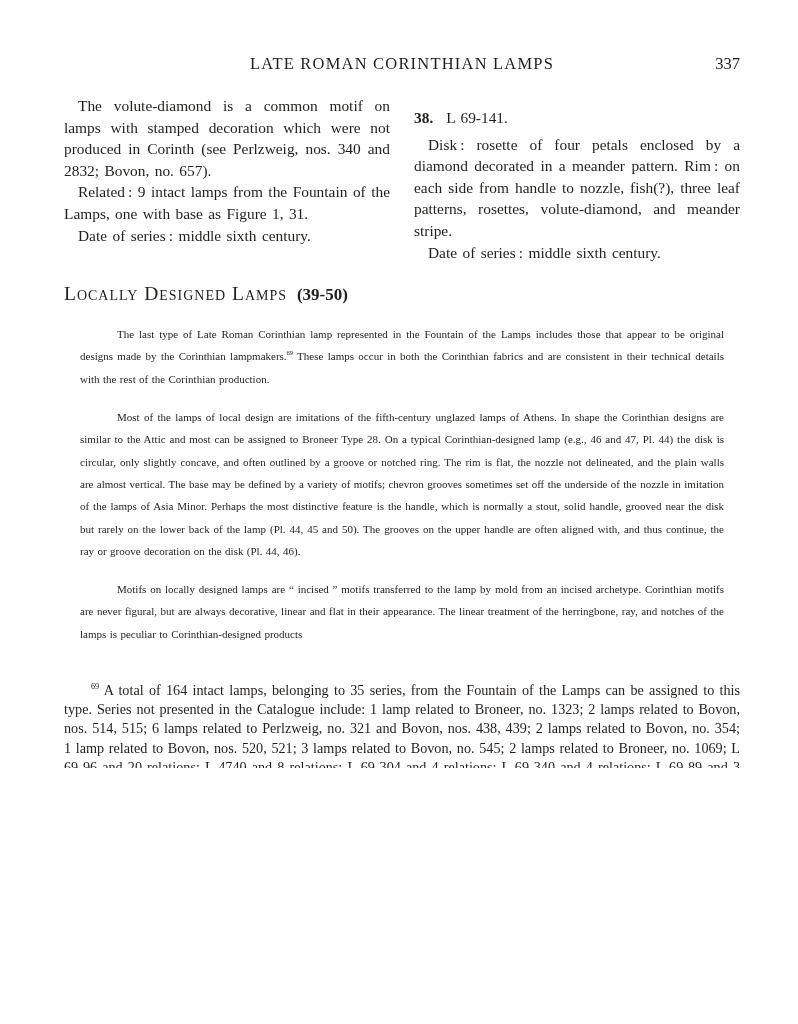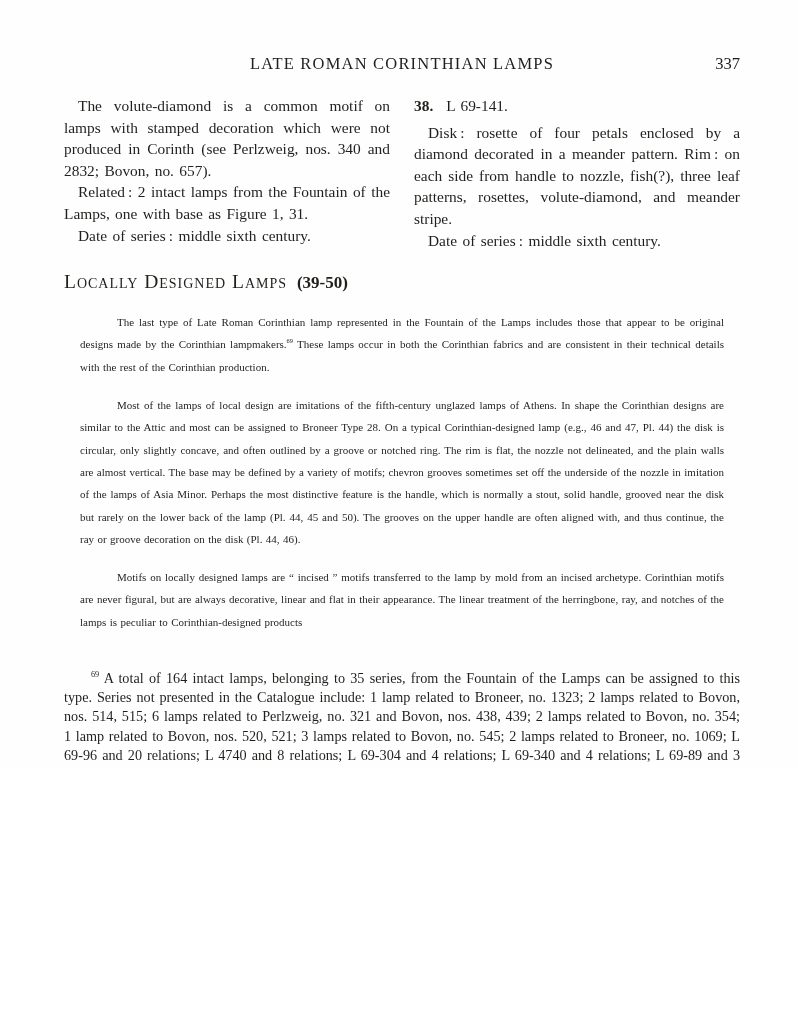--- a/index.html
+++ b/index.html
@@ -23,21 +23,21 @@
   }
   .page-number{
     position:absolute;right:0;top:0;
     font-size:16.5px;letter-spacing:0;
   }
   
   .two-col{display:flex;gap:24px;margin-top:21px;}
   .col{flex:1;font-size:15.4px;line-height:21.6px;text-align:justify;word-spacing:0.10em;}
   .cpara{margin:0;text-indent:14px;}
   .cpara.no-indent{text-indent:0;}
-  .entry-head{margin:0 0 5px 0;text-indent:0;}
+  .entry-head{margin:12px 0 5px 0;text-indent:0;}
   .entry-num{font-weight:bold;}
   .entry-id{margin-left:13px;}
   
   .section-heading{margin:19px 0 0 0;font-weight:normal;font-size:19.5px;line-height:24px;}
   .heading-caps{font-variant:small-caps;letter-spacing:1px;}
   .heading-number{font-size:17px;font-weight:bold;margin-left:5px;}
   
   .body-text{margin-top:11px;}
   .bpara{
     margin:16px;
@@ -64,21 +64,21 @@
 <div class="page">
 
   <header class="running-head">
     <div class="running-title">LATE ROMAN CORINTHIAN LAMPS</div>
     <div class="page-number">337</div>
   </header>
 
   <section class="two-col">
     <div class="col">
       <p class="cpara">The volute-diamond is a common motif on lamps with stamped decoration which were not produced in Corinth (see Perlzweig, nos. 340 and 2832; Bovon, no. 657).</p>
-      <p class="cpara">Related : 2 intact lamps from the Fountain of the Lamps, one with base as Figure 1, 31.</p>
+      <p class="cpara">Related : 9 intact lamps from the Fountain of the Lamps, one with base as Figure 1, 31.</p>
       <p class="cpara">Date of series : middle sixth century.</p>
     </div>
     <div class="col">
       <p class="entry-head">
         <b class="entry-num">38.</b><span class="entry-id">L 69-141.</span>
       </p>
       <p class="cpara">Disk : rosette of four petals enclosed by a diamond decorated in a meander pattern. Rim : on each side from handle to nozzle, fish(?), three leaf patterns, rosettes, volute-diamond, and meander stripe.</p>
       <p class="cpara">Date of series : middle sixth century.</p>
     </div>
   </section>

